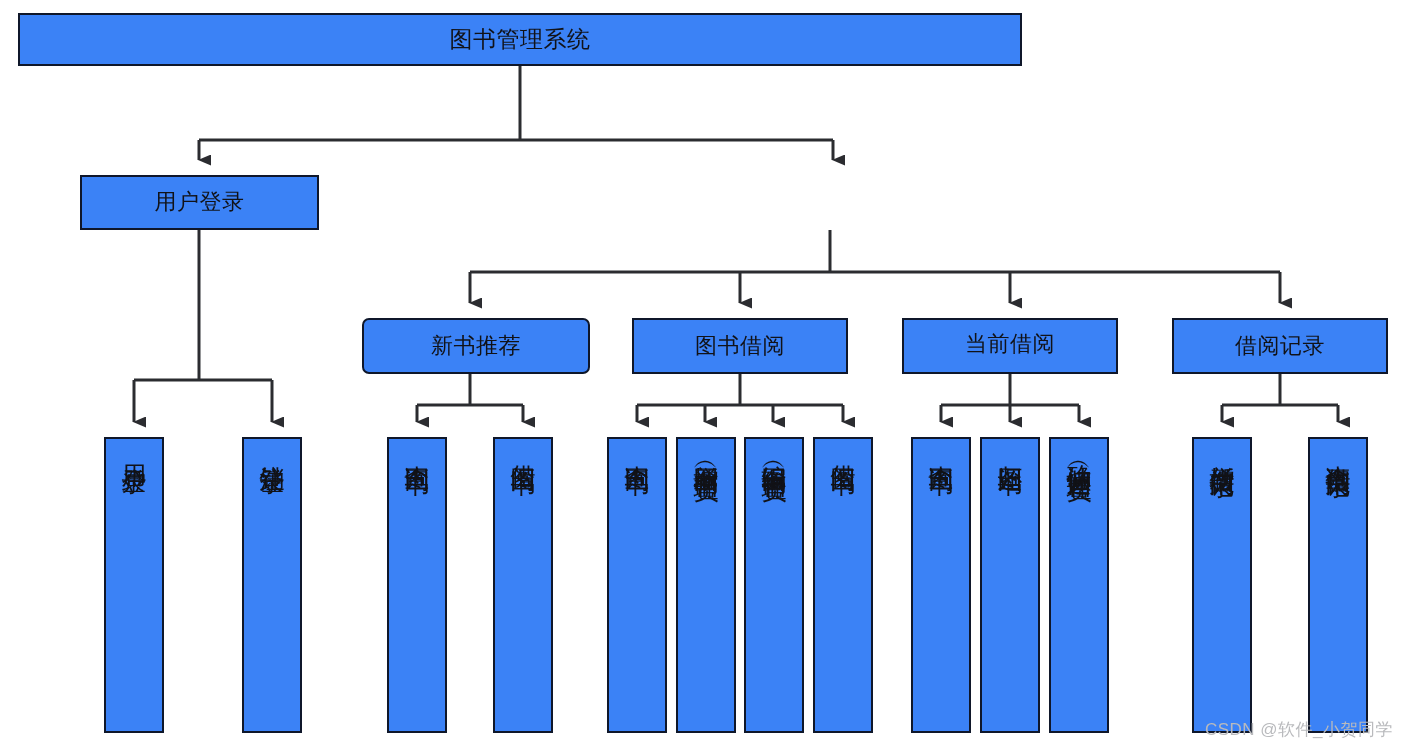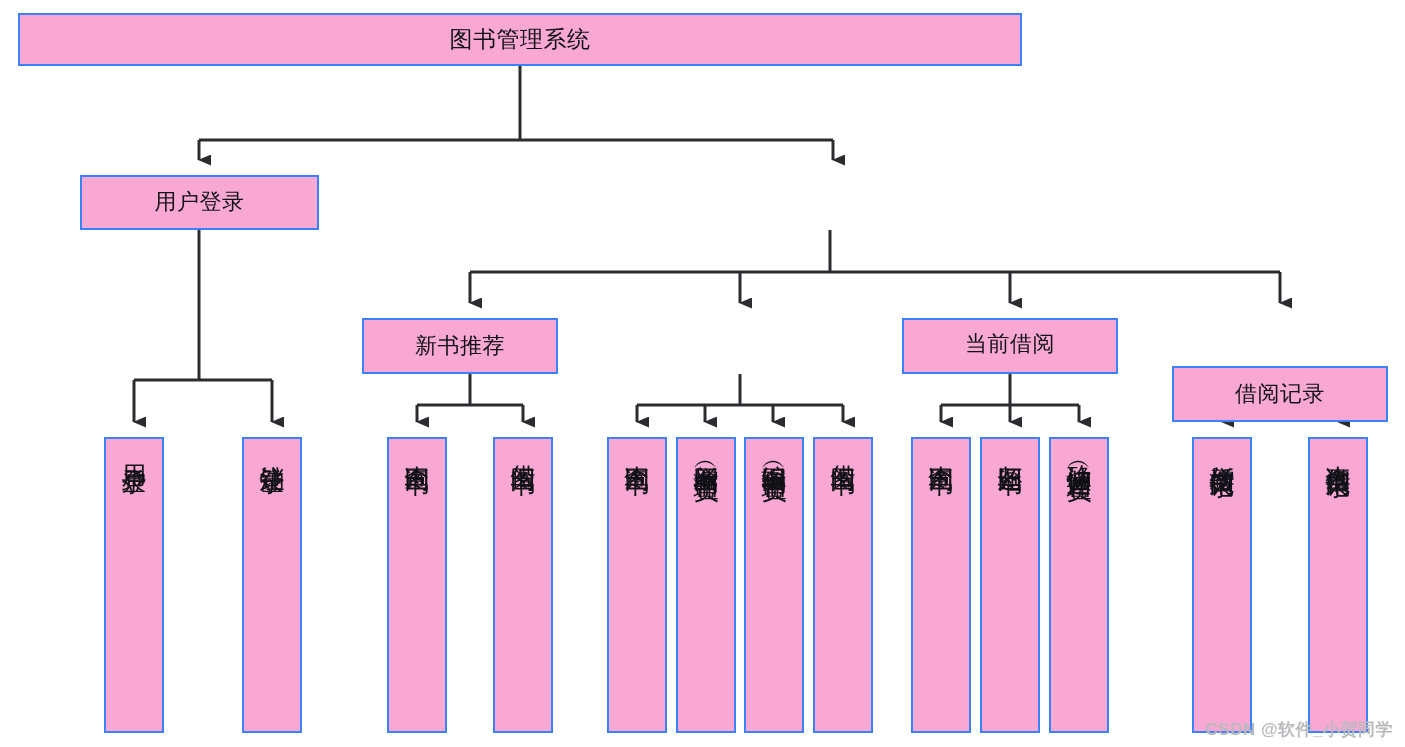--- a/index.html
+++ b/index.html
@@ -9,22 +9,22 @@
     font-family:"Liberation Sans","DejaVu Sans",sans-serif;
     overflow:hidden;
     position:relative;
   }
   #canvas{position:absolute;left:0;top:0;width:1405px;height:747px;}
   svg.lines{position:absolute;left:0;top:0;width:1405px;height:747px;pointer-events:none;}
 
   .node{
     position:absolute;
     box-sizing:border-box;
-    background:#f9a8d4;
-    border:2px solid #3b82f6;
+    background:#3b82f6;
+    border:2px solid #0f172a;
     display:flex;
     align-items:center;
     justify-content:center;
     color:#111217;
     z-index:2;
   }
   .node .lbl{
     display:block;
     text-align:center;
     line-height:1.22;
@@ -51,21 +51,20 @@
 
   .watermark{
     position:absolute;
     right:12px;
     bottom:6px;
     font-size:17px;
     color:#b9babd;
     z-index:5;
     white-space:nowrap;
     letter-spacing:0.5px;
-    font-weight:bold;
   }
 </style>
 </head>
 <body>
 
 <div id="canvas">
 
   <svg class="lines" viewBox="0 0 1405 747" xmlns="http://www.w3.org/2000/svg">
     <defs>
       <marker id="arw" markerWidth="11" markerHeight="13" refX="5.5" refY="12" orient="auto" markerUnits="userSpaceOnUse">
@@ -117,27 +116,30 @@
   </svg>
 
   <div class="node root" style="left:18px;top:13px;width:1004px;height:53px;">
     <span class="lbl">图书管理系统</span>
   </div>
 
   <div class="node h" style="left:80px;top:175px;width:239px;height:55px;">
     <span class="lbl">用户登录</span>
   </div>
 
-  <div class="node h" style="left:362px;top:318px;width:196px;height:56px;">
+  <div class="node h" style="left:362px;top:318px;width:228px;height:56px;border-radius:7px;">
     <span class="lbl">新书推荐</span>
+  </div>
+  <div class="node h" style="left:632px;top:318px;width:216px;height:56px;">
+    <span class="lbl">图书借阅</span>
   </div>
   <div class="node h" style="left:902px;top:318px;width:216px;height:56px;font-family:Liberation Mono, monospace;">
     <span class="lbl">当前借阅</span>
   </div>
-  <div class="node h" style="left:1172px;top:318px;width:216px;height:56px;margin-top:48px;">
+  <div class="node h" style="left:1172px;top:318px;width:216px;height:56px;">
     <span class="lbl">借阅记录</span>
   </div>
 
   <div class="node v" style="left:104px;top:437px;width:60px;height:296px;">
     <span class="lbl">用户登录</span>
   </div>
   <div class="node v" style="left:242px;top:437px;width:60px;height:296px;">
     <span class="lbl">注销登录</span>
   </div>
 

